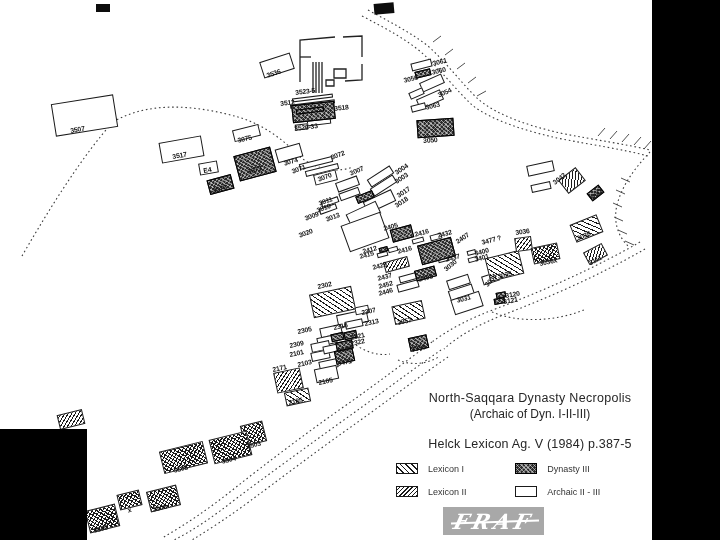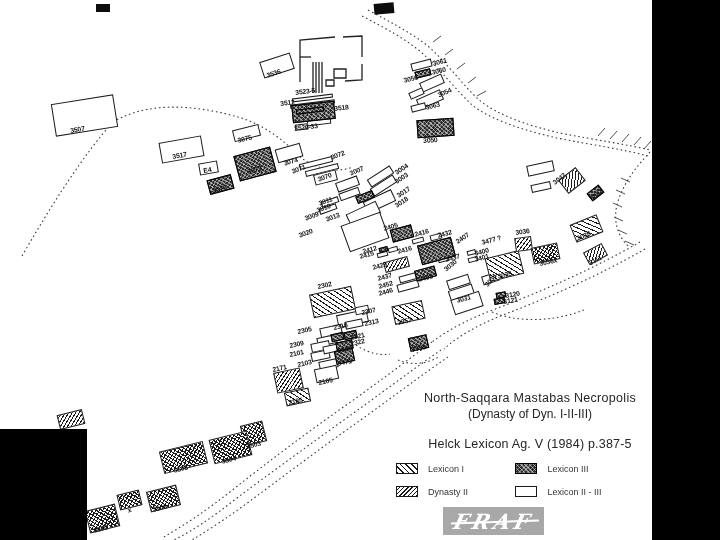--- a/index.html
+++ b/index.html
@@ -244,40 +244,40 @@
     <span class="mlabel" style="left: 173px; top: 468px; transform: rotate(-14deg);">3505</span>
     <span class="mlabel" style="left: 152px; top: 507px; transform: rotate(-14deg);">3506</span>
     <span class="mlabel" style="left: 127px; top: 508px; transform: rotate(-14deg);">x</span>
     <span class="mlabel" style="left: 93px; top: 528px; transform: rotate(-14deg);">3500</span>
   </div>
 
 <div class="bar" style="left:652px;top:0;width:68px;height:540px;"></div>
 <div class="bar" style="left:0;top:429px;width:87px;height:111px;"></div>
 
 <div id="title-block">
-  <div class="t1">North-Saqqara  Mastabas  Necropolis</div>
-  <div class="t2">(Dynasty of  Dyn. I-II-III)</div>
+  <div class="t1">North-Saqqara  Dynasty  Necropolis</div>
+  <div class="t2">(Archaic of  Dyn. I-II-III)</div>
   <div class="t3">Helck  Lexicon Ag. V (1984) p.387-5</div>
 </div>
 
 <div id="legend">
     <div class="legend-item">
       <div class="sw tomb p-h1" style="position: relative;"></div>
       <span class="lbl">Lexicon I</span>
     </div>
     <div class="legend-item">
       <div class="sw tomb p-h2" style="position: relative;"></div>
-      <span class="lbl">Dynasty II</span>
+      <span class="lbl">Lexicon II</span>
     </div>
     <div class="legend-item">
       <div class="sw tomb p-dark" style="position: relative;"></div>
-      <span class="lbl">Lexicon  III</span>
+      <span class="lbl">Dynasty  III</span>
     </div>
     <div class="legend-item">
       <div class="sw tomb p-outline" style="position: relative;"></div>
-      <span class="lbl">Lexicon  II - III</span>
+      <span class="lbl">Archaic  II - III</span>
     </div>
   </div>
 
 <div id="watermark">
   <div class="wm-line"></div>
   <span class="wm-text">FRAF</span>
 </div>
 
 </body></html>

